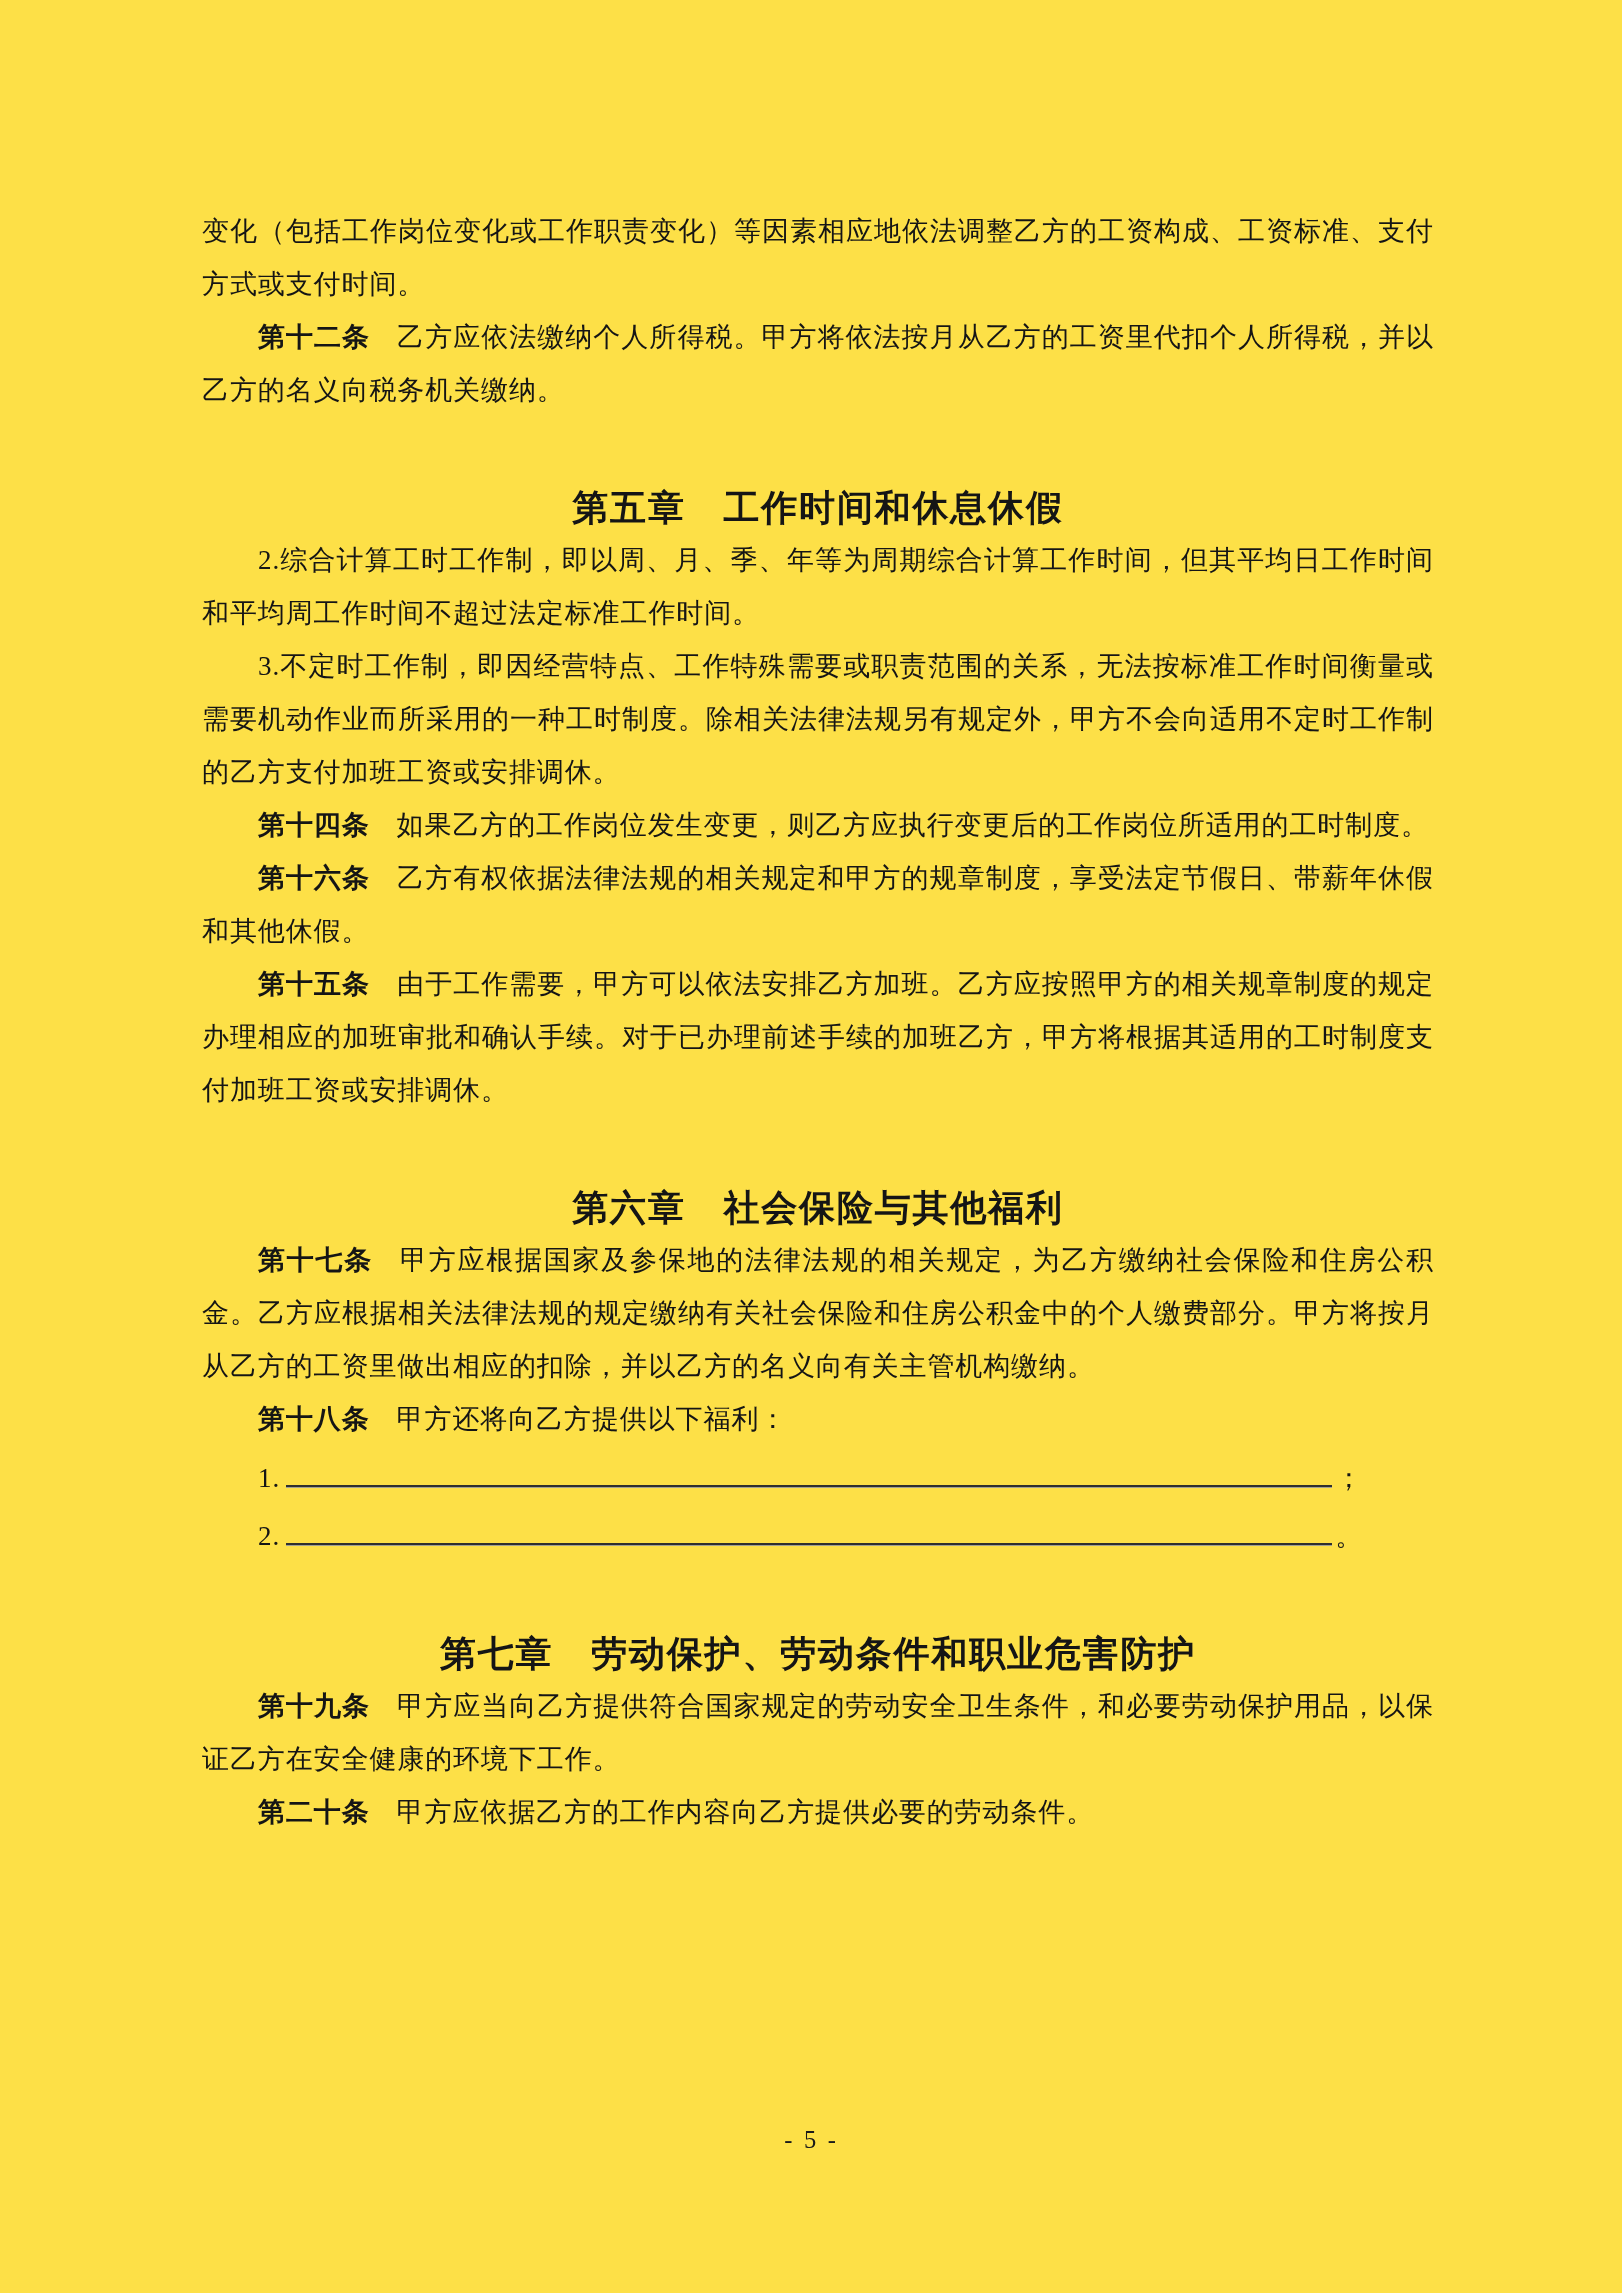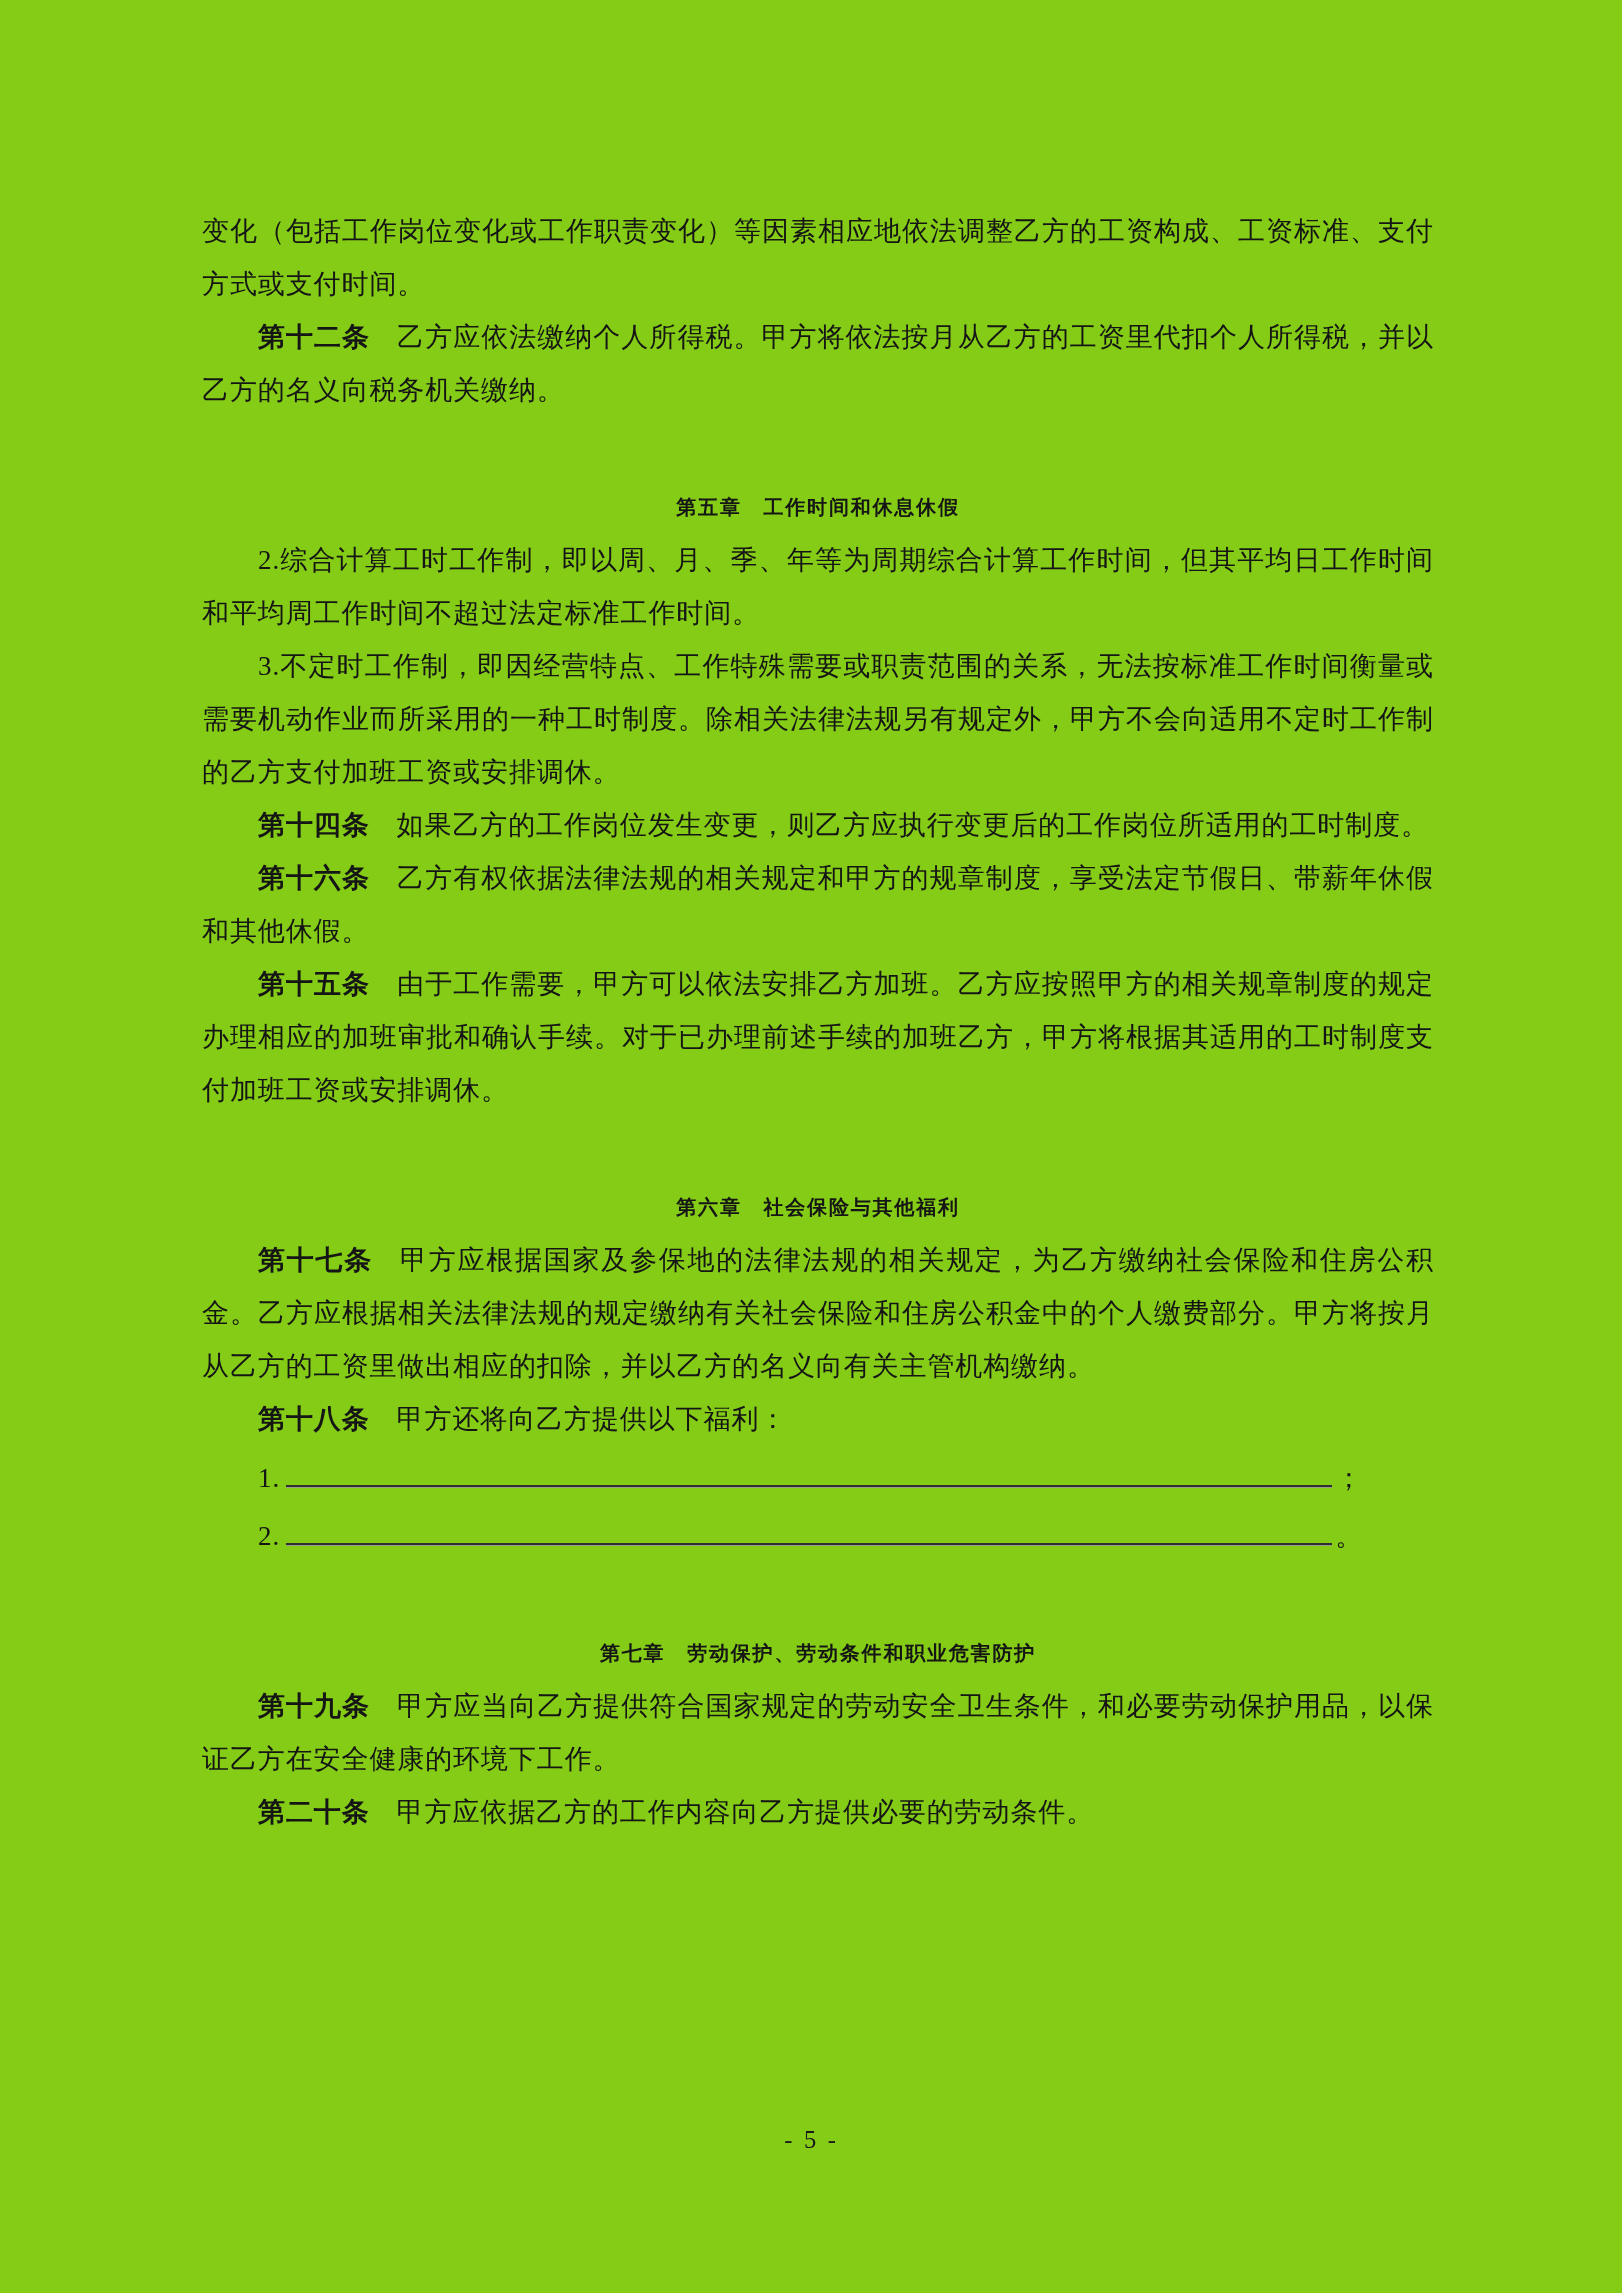--- a/index.html
+++ b/index.html
@@ -1,20 +1,20 @@
 <!DOCTYPE html>
 <html style="font-size:14.5px"><head>
 <meta charset="utf-8">
 <style>
   html,body{margin:0;padding:0;background:#ffffff;}
   .page{
     position:relative;
     width:1623px;
     height:2294px;
-    background:#84cc16;
+    background:#fde047;
     color:#151515;
     font-family:"Liberation Serif","DejaVu Serif",serif;
     overflow:hidden;
   }
   .content{
     position:absolute;
     left:202px;
     top:205px;
     width:1232px;
     font-size:27px;
@@ -24,21 +24,21 @@
   }
   .para{margin:0;text-indent:56px;}
   .para.no-indent{text-indent:0;}
   .lead{
     font-weight:bold;
     font-family:"Liberation Sans","DejaVu Sans",sans-serif;
     margin-right:27px;
   }
   .chapter{
     margin:64px 0 0 0;
-    font-size:20px;
+    font-size:36px;
     font-weight:bold;
     font-family:"Liberation Sans","DejaVu Sans",sans-serif;
     text-align:center;
     text-indent:0;
     letter-spacing:1.8px;
     line-height:53px;
   }
   .blank-row{
     margin-top:5.5px;
     padding-left:56px;

